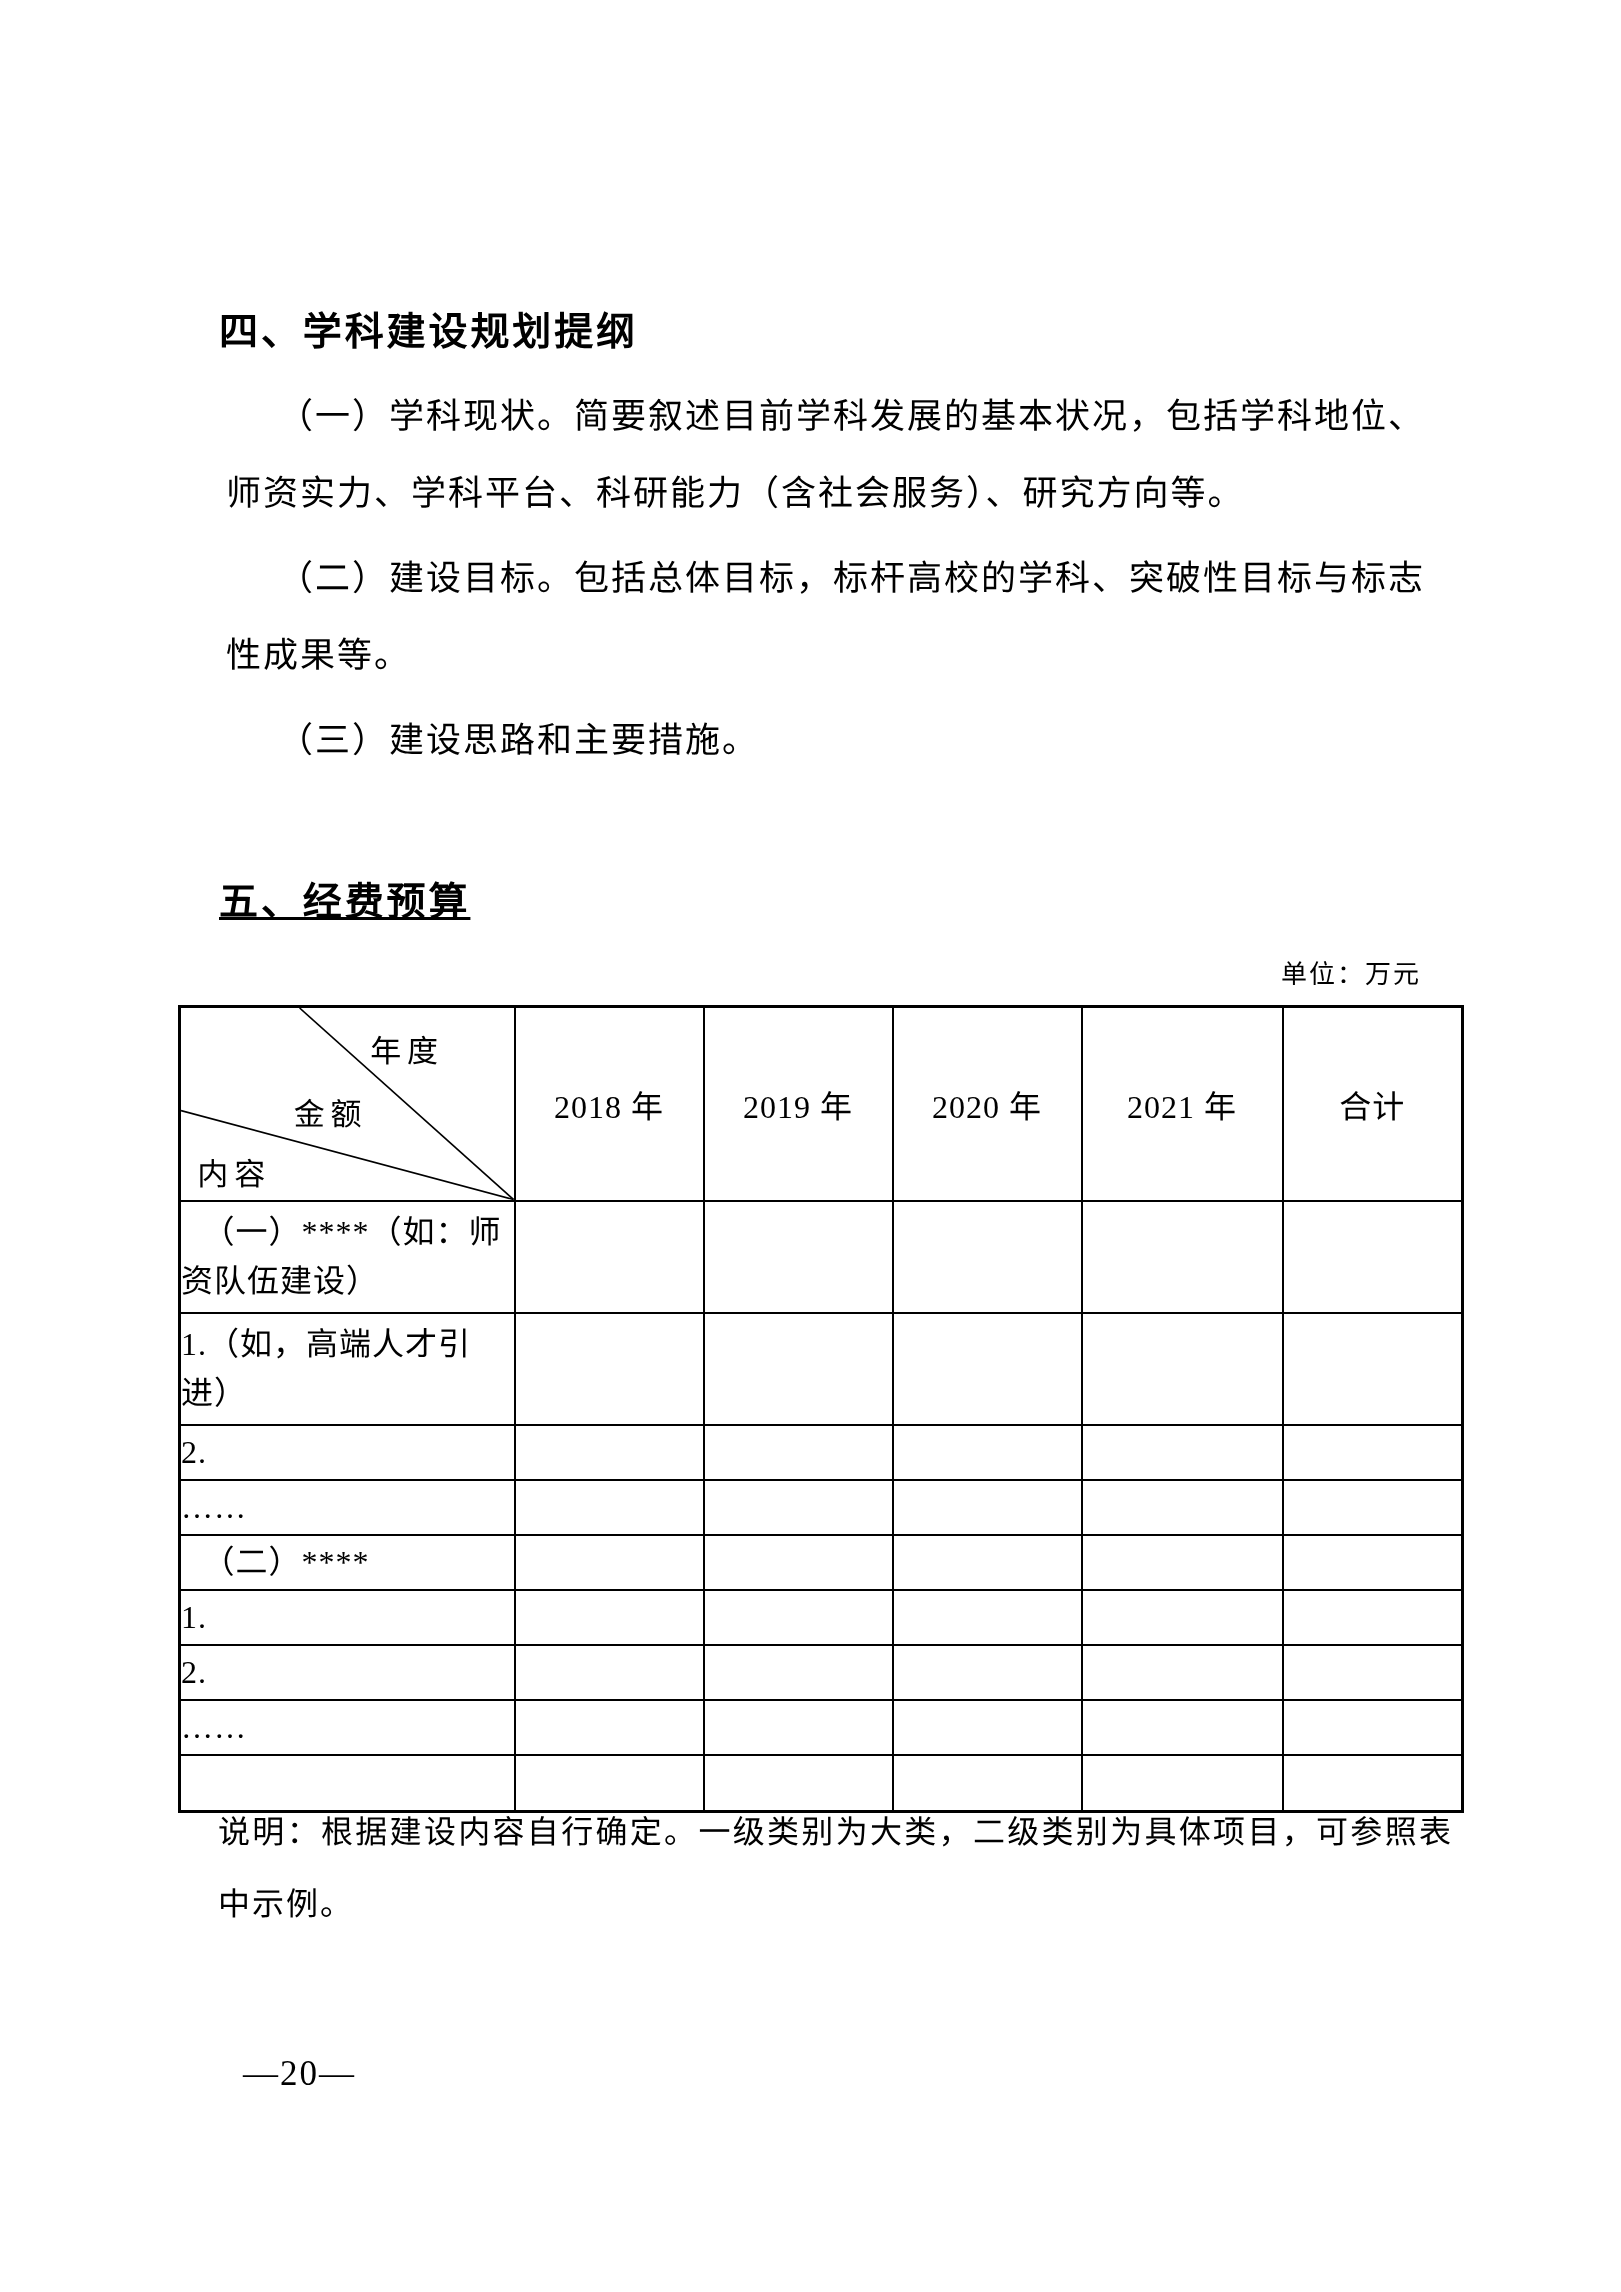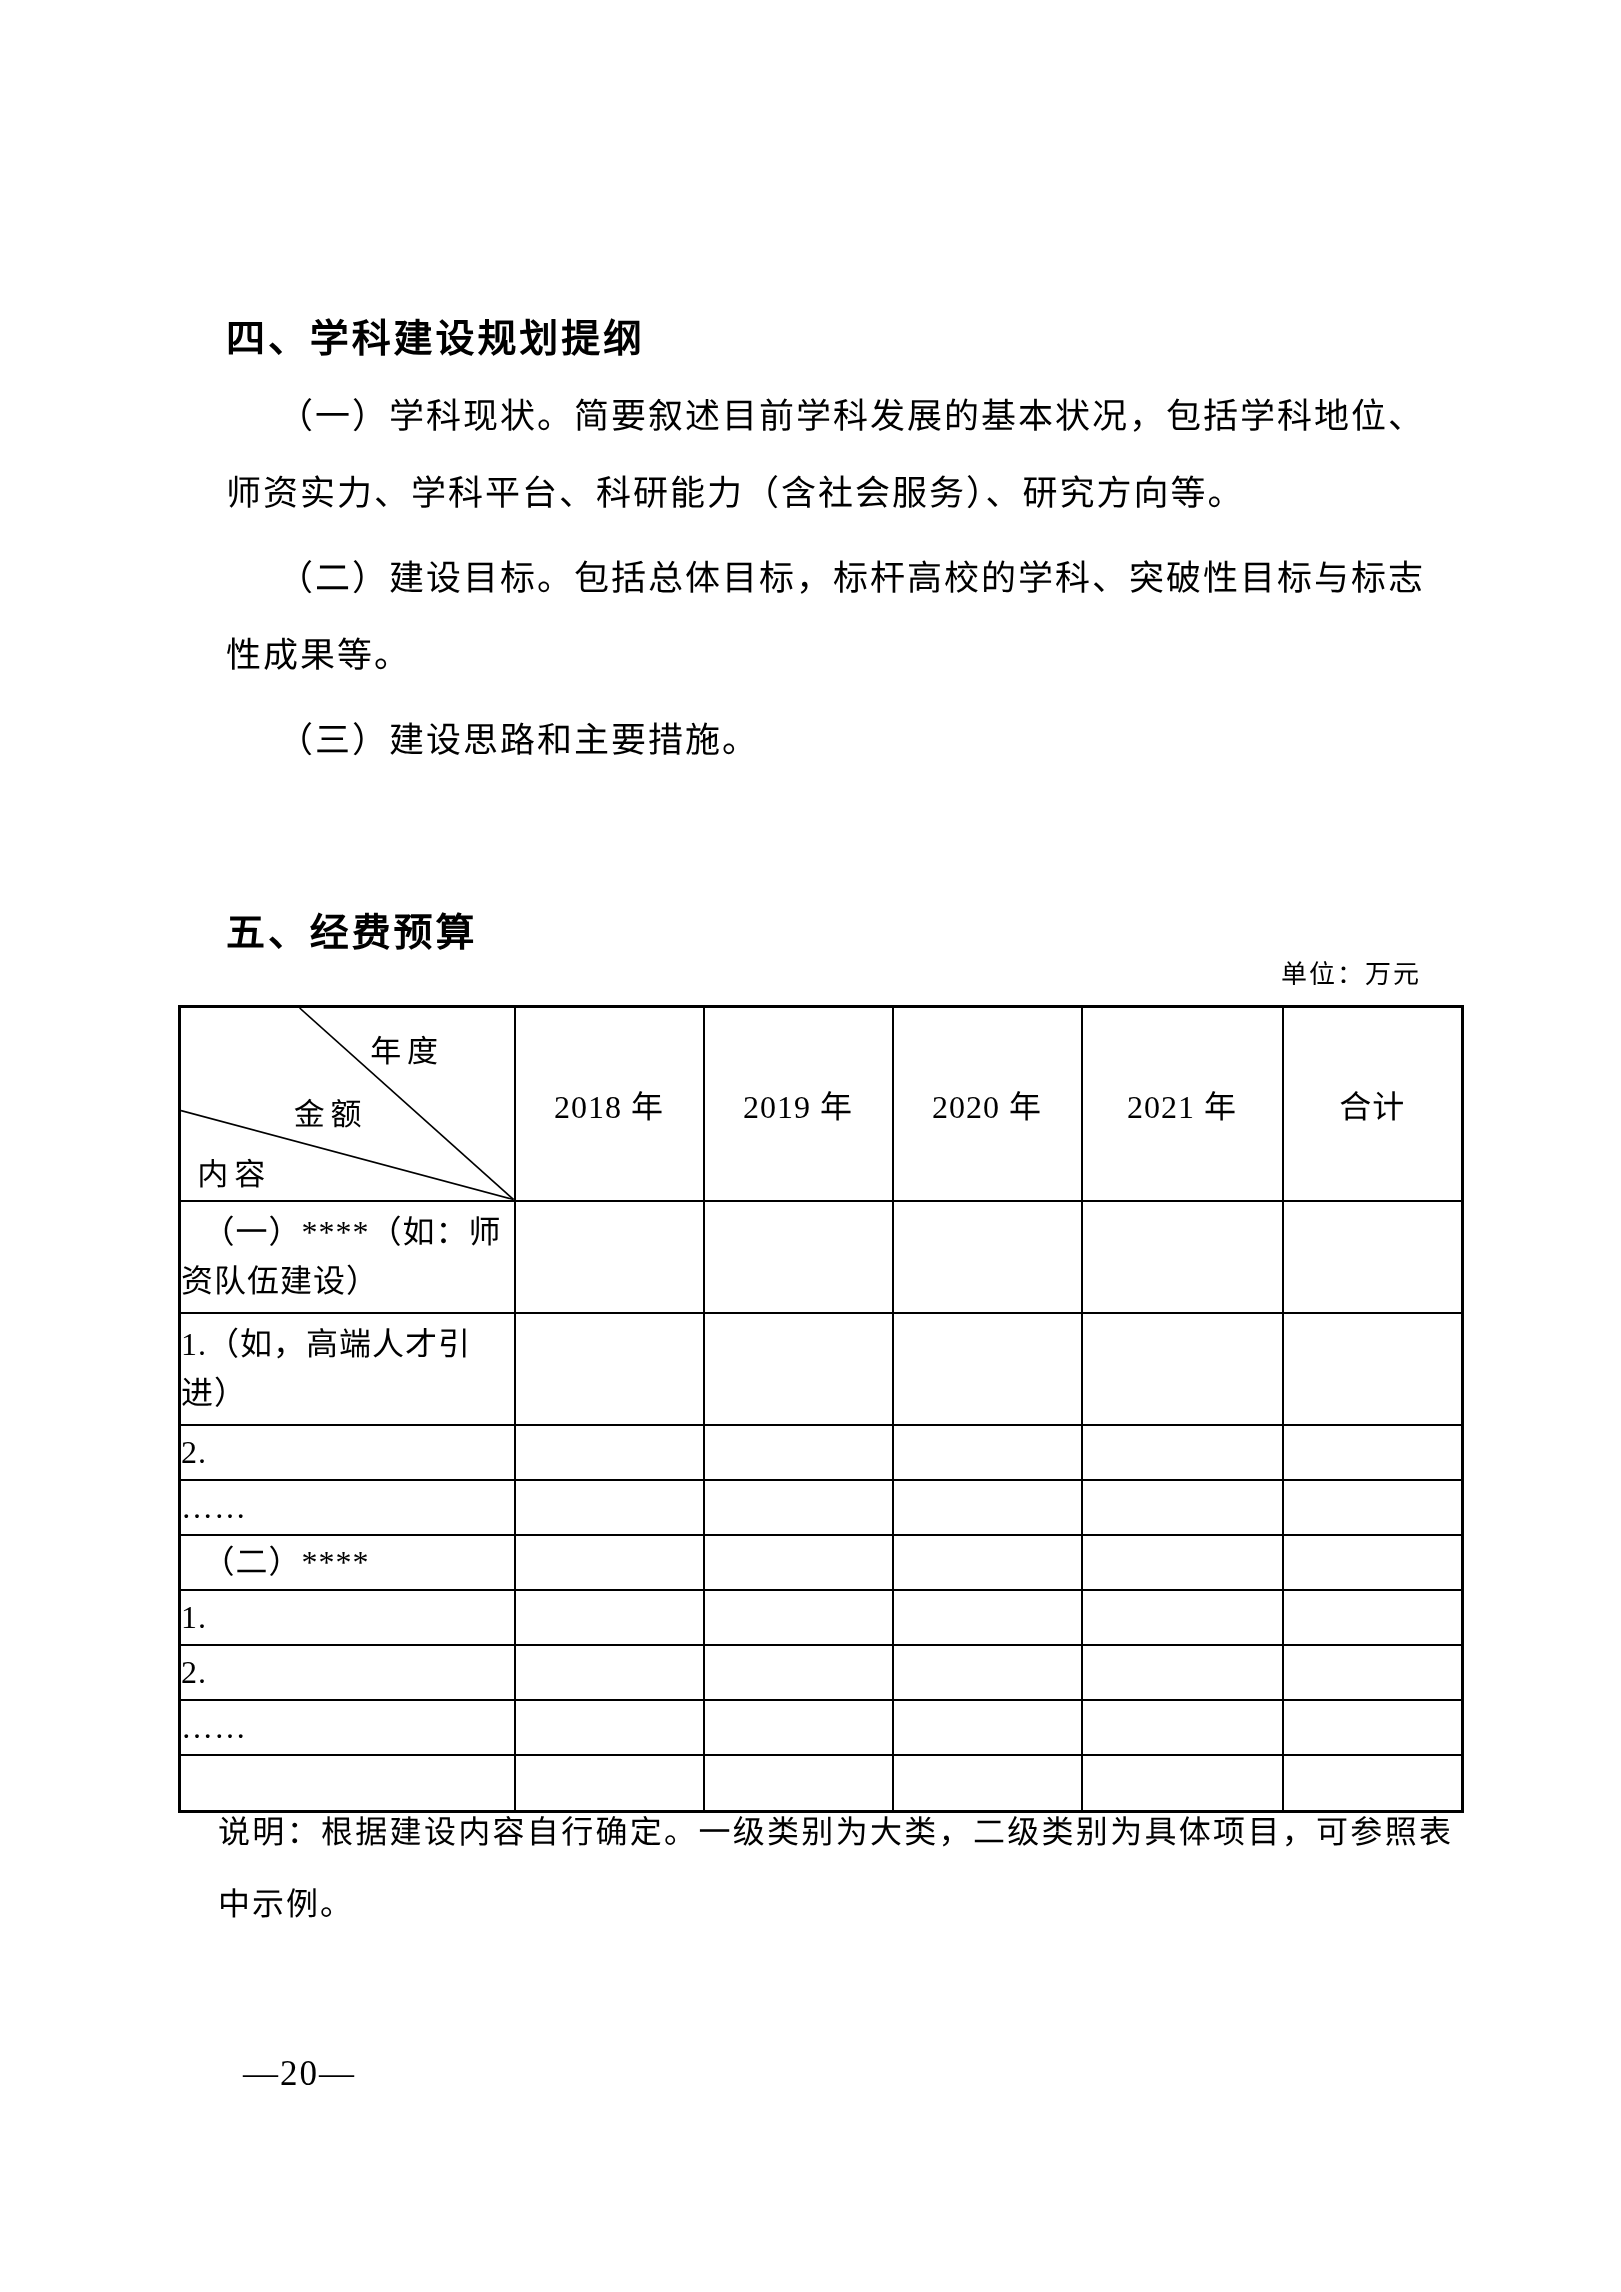--- a/index.html
+++ b/index.html
@@ -13,30 +13,30 @@
     height: 2293px;
     margin: 0 auto;
     background: #ffffff;
     color: #000000;
     font-family: "Liberation Serif", "DejaVu Serif", serif;
     overflow: hidden;
   }
   .h-black {
     position: absolute;
     left: 218px;
-    margin: 8px;
+    margin: 1px;
     font-family: "Liberation Sans", "DejaVu Sans", sans-serif;
     font-weight: bold;
     font-size: 39px;
     line-height: 49px;
     letter-spacing: 2.9px;
     white-space: nowrap;
   }
   #heading-4 { top: 306px; }
-  #heading-5 { top: 900px; }
+  #heading-5 { top: 876px; text-decoration: underline; }
 
   .body-text {
     position: absolute;
     left: 218px;
     top: 370px;
     width: 1215px;
   }
   .body-text p {
     margin: 8px;
     font-size: 35px;

